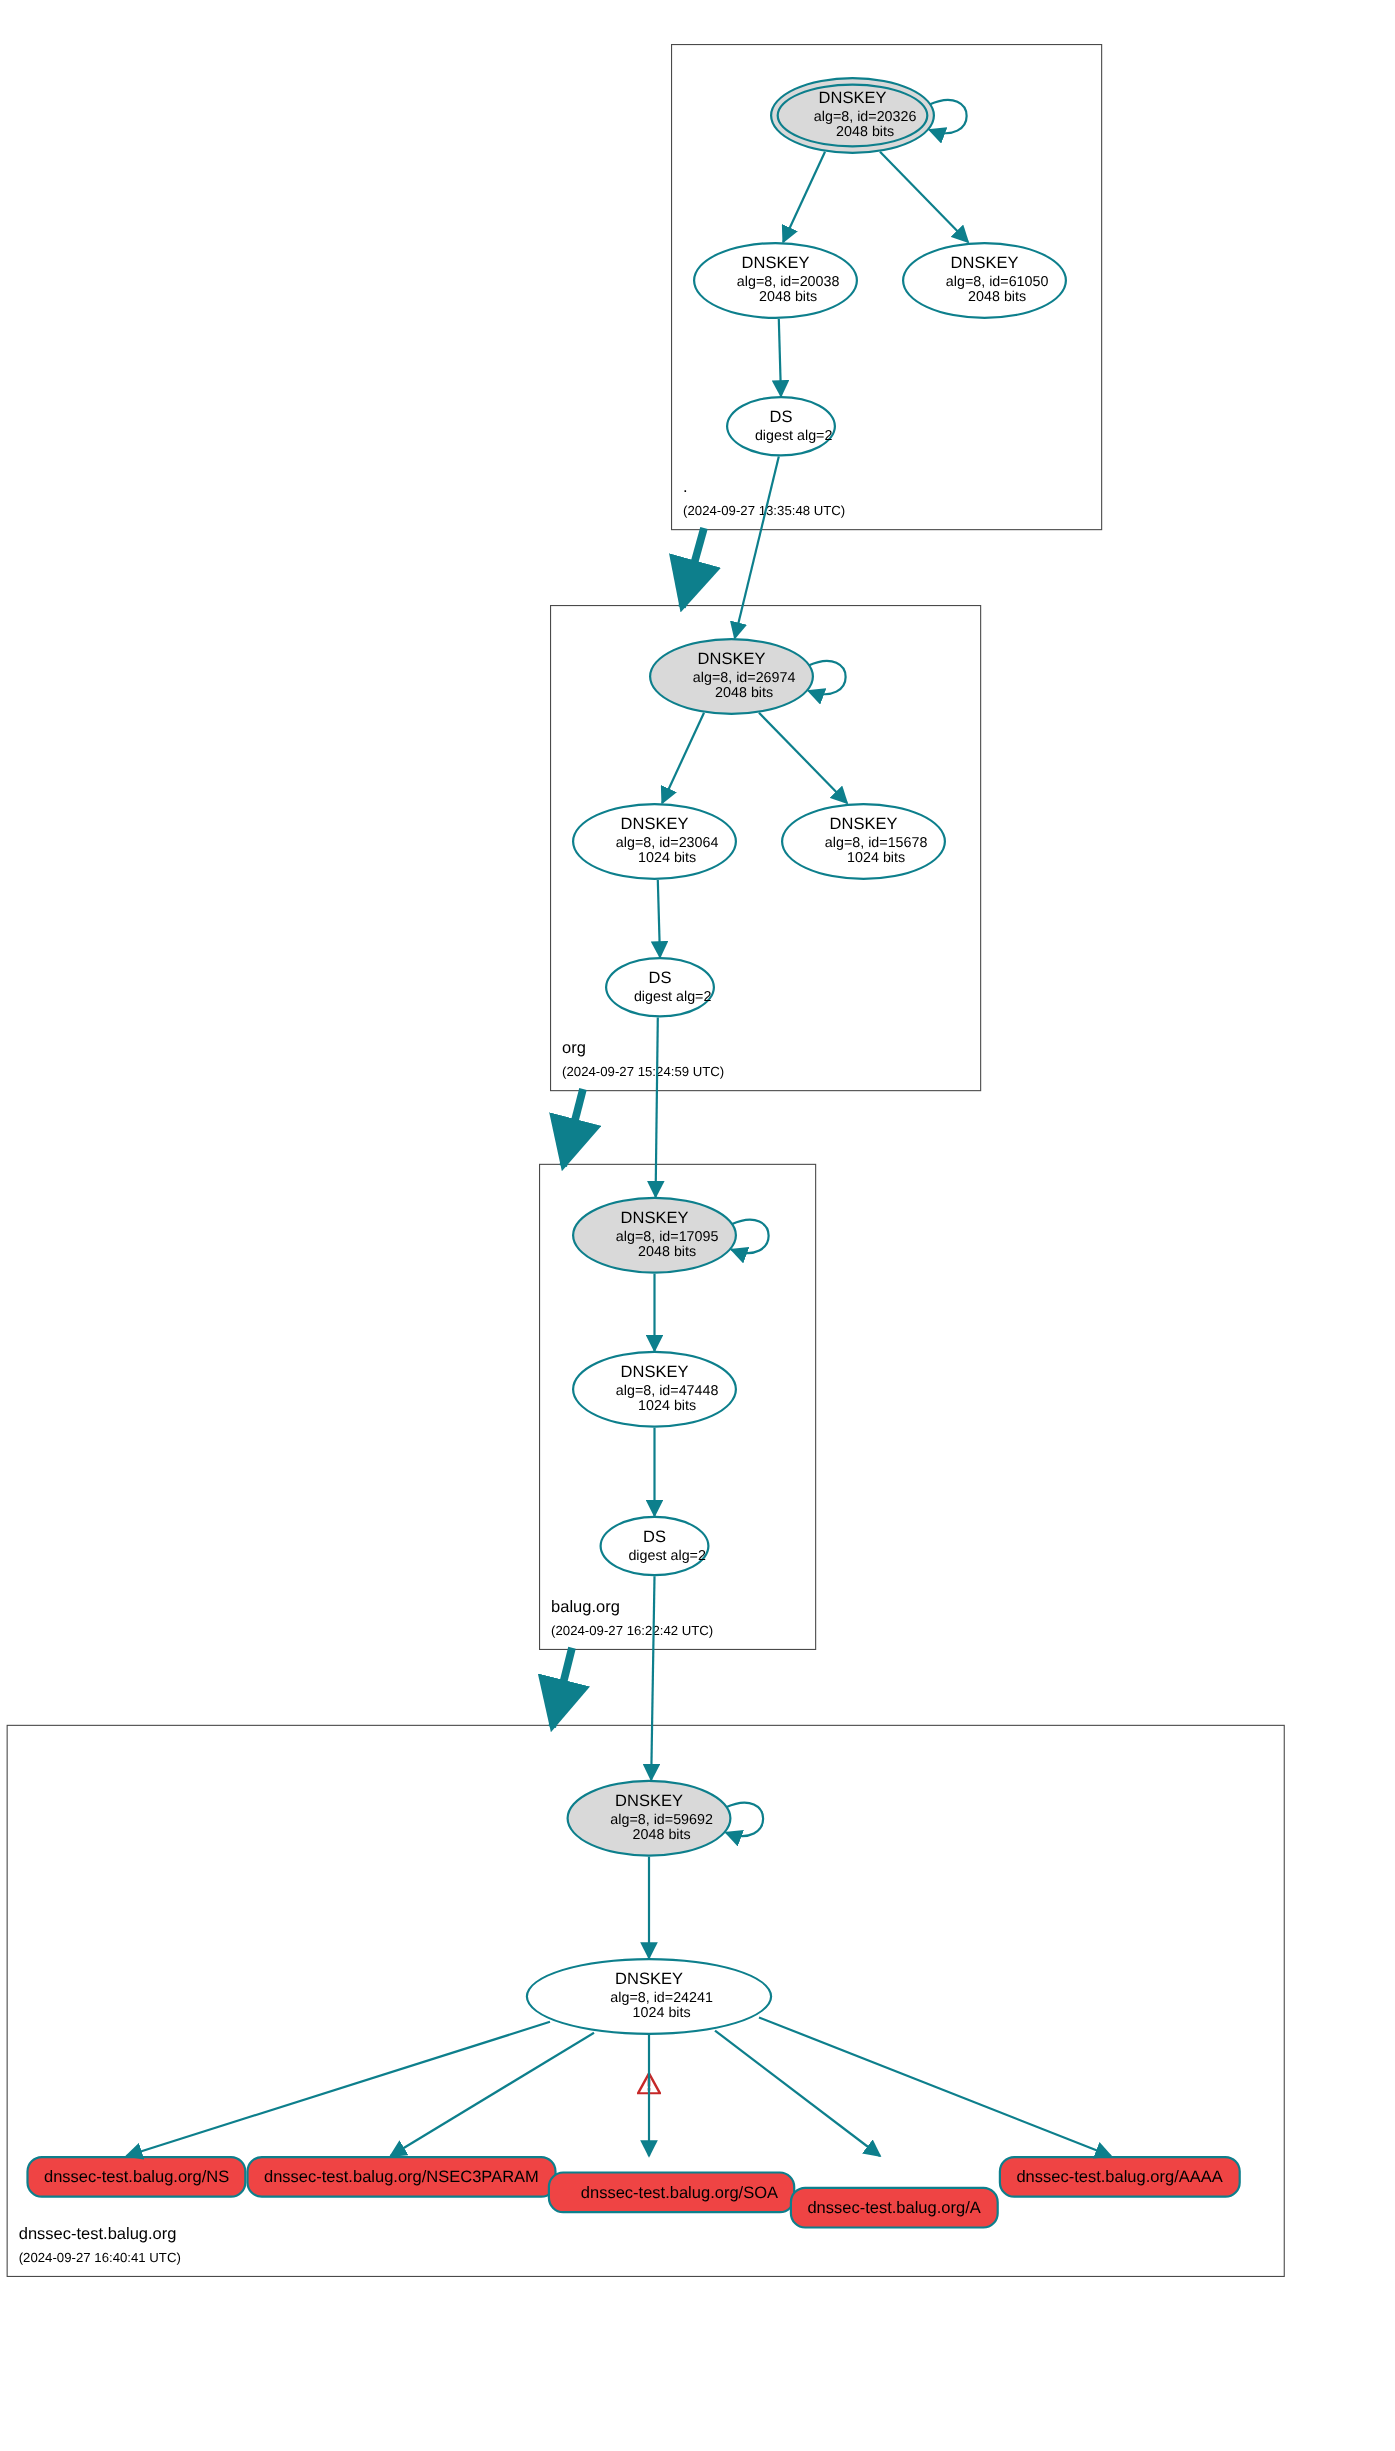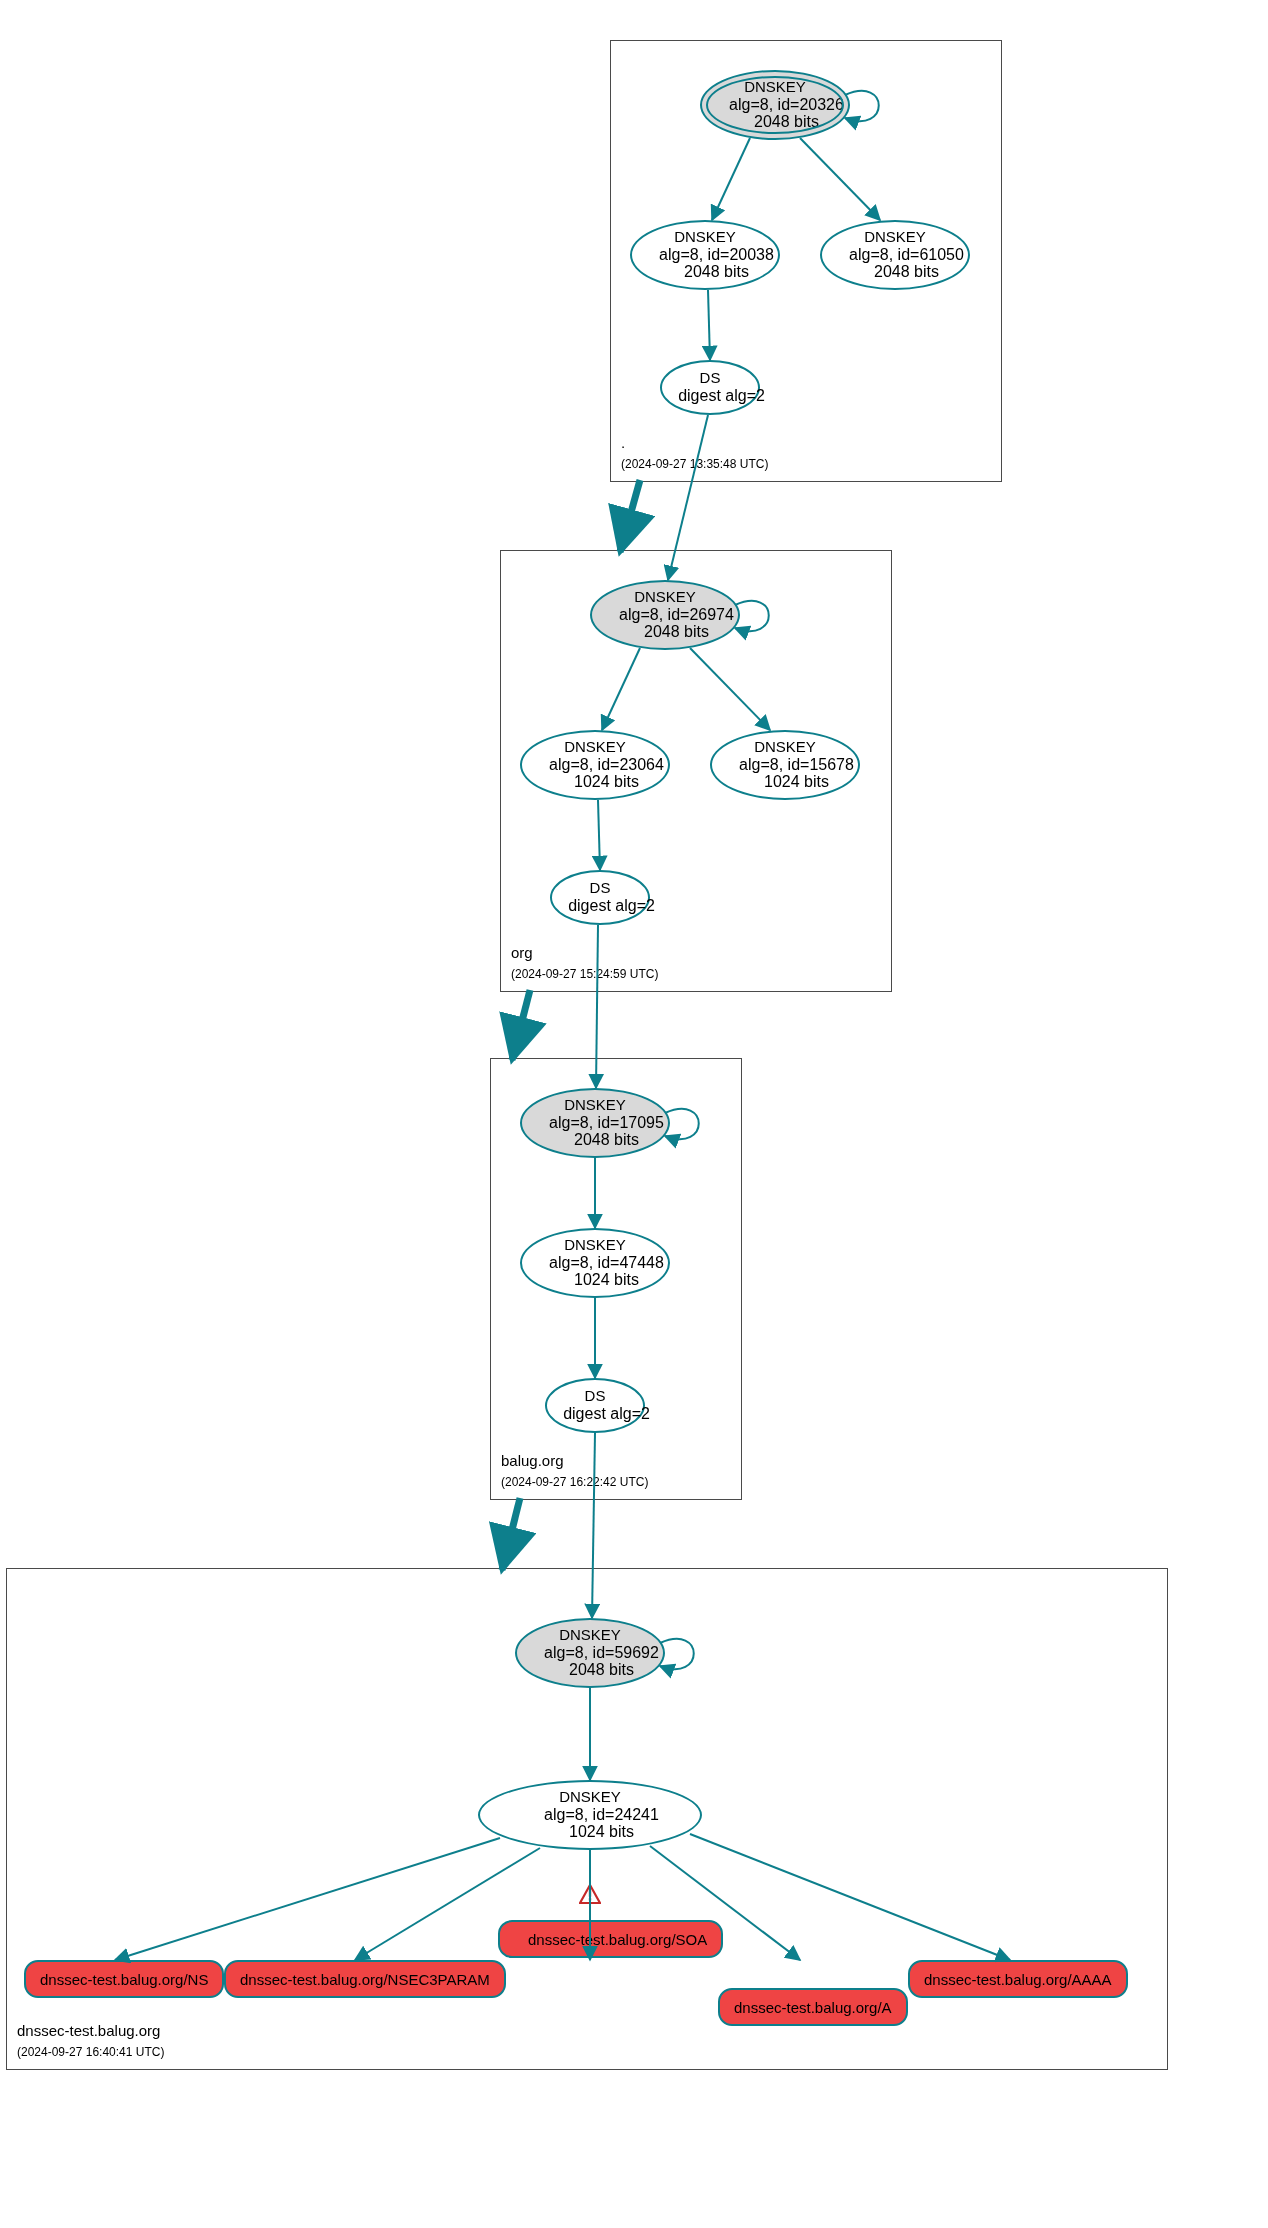--- a/index.html
+++ b/index.html
@@ -43,21 +43,21 @@
   .node.filled { background: #d9d9d9; }
   .node.double::after {
     content: "";
     position: absolute;
     top: 4px; left: 4px; right: 4px; bottom: 4px;
     border: 2px solid #0d7f8c;
     border-radius: 50%;
     pointer-events: none;
   }
   .node .title { font-size: 15px; line-height: 1.1; white-space: nowrap; }
-  .node .sub   { font-size: 16px; line-height: 1.1; white-space: nowrap; padding-left: 23px; }
+  .node .sub   { font-size: 13px; line-height: 1.1; white-space: nowrap; padding-left: 23px; }
   .rr {
     position: absolute;
     border: 2px solid #0d7f8c;
     border-radius: 14px;
     background: #ef4444;
     display: flex;
     align-items: center;
     justify-content: center;
     font-size: 15px;
     padding: 0 14px;
@@ -179,21 +179,21 @@
     <path d="M12 1 L23 21 L1 21 Z" fill="#ffffff" stroke="#c62828" stroke-width="2.4" stroke-linejoin="round"></path>
     <rect x="10.7" y="7" width="2.6" height="7" fill="#c62828"></rect>
     <rect x="10.7" y="15.6" width="2.6" height="2.6" fill="#c62828"></rect>
   </svg>
 </span>
 
 <div class="rr" style="left:24px; top:1960px;">dnssec-test.balug.org/NS</div>
 
 <div class="rr" style="left:224px; top:1960px;">dnssec-test.balug.org/NSEC3PARAM</div>
 
-<div class="rr" style="left:498px; top:1920px;padding-left:28px;">dnssec-test.balug.org/SOA</div>
+<div class="rr" style="left:498px; top:1974px;padding-left:28px;">dnssec-test.balug.org/SOA</div>
 
 <div class="rr" style="left:718px; top:1988px;">dnssec-test.balug.org/A</div>
 
 <div class="rr" style="left:908px; top:1960px;">dnssec-test.balug.org/AAAA</div>
 
 <svg class="overlay">
   <defs>
     <marker id="ah" viewBox="0 0 10 10" refX="9" refY="5" markerWidth="8" markerHeight="8" orient="auto-start-reverse">
       <path d="M0,0 L10,5 L0,10 Z" fill="#0d7f8c"></path>
     </marker>

